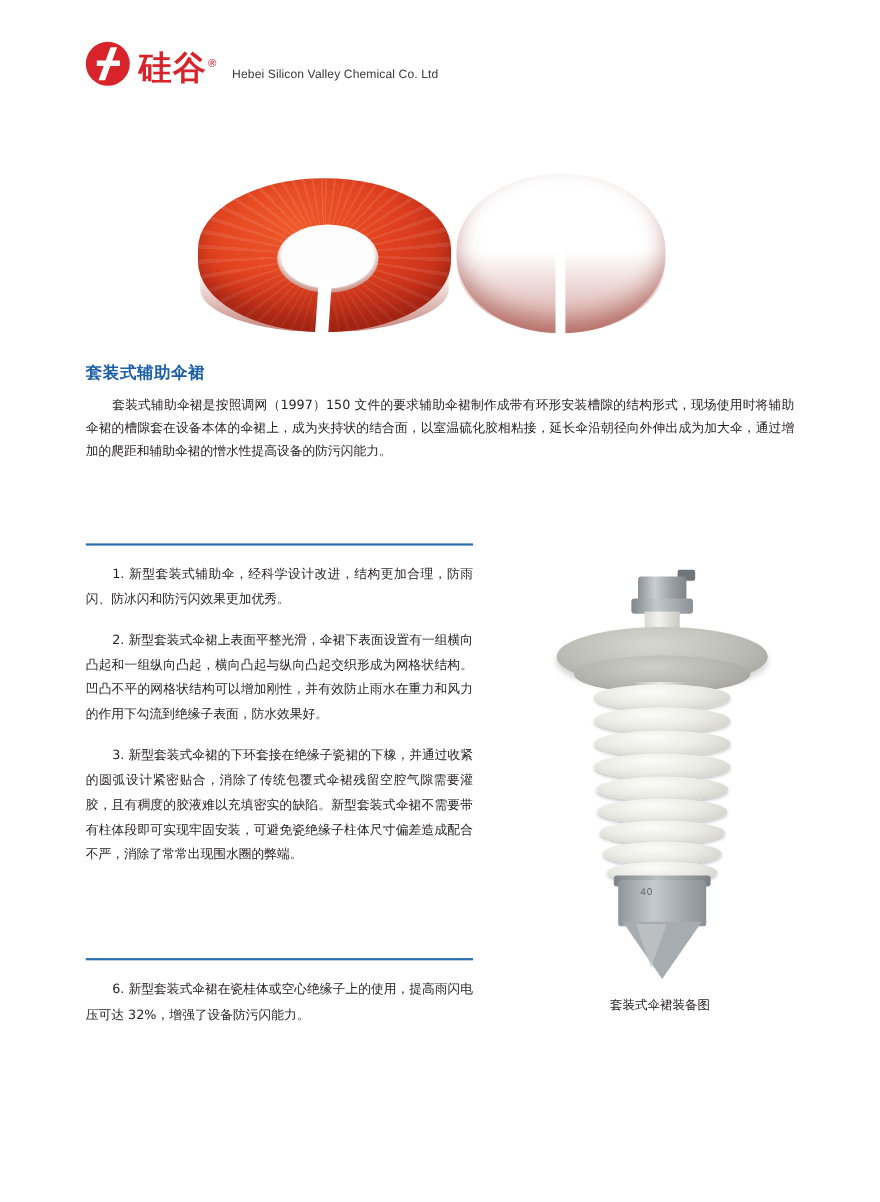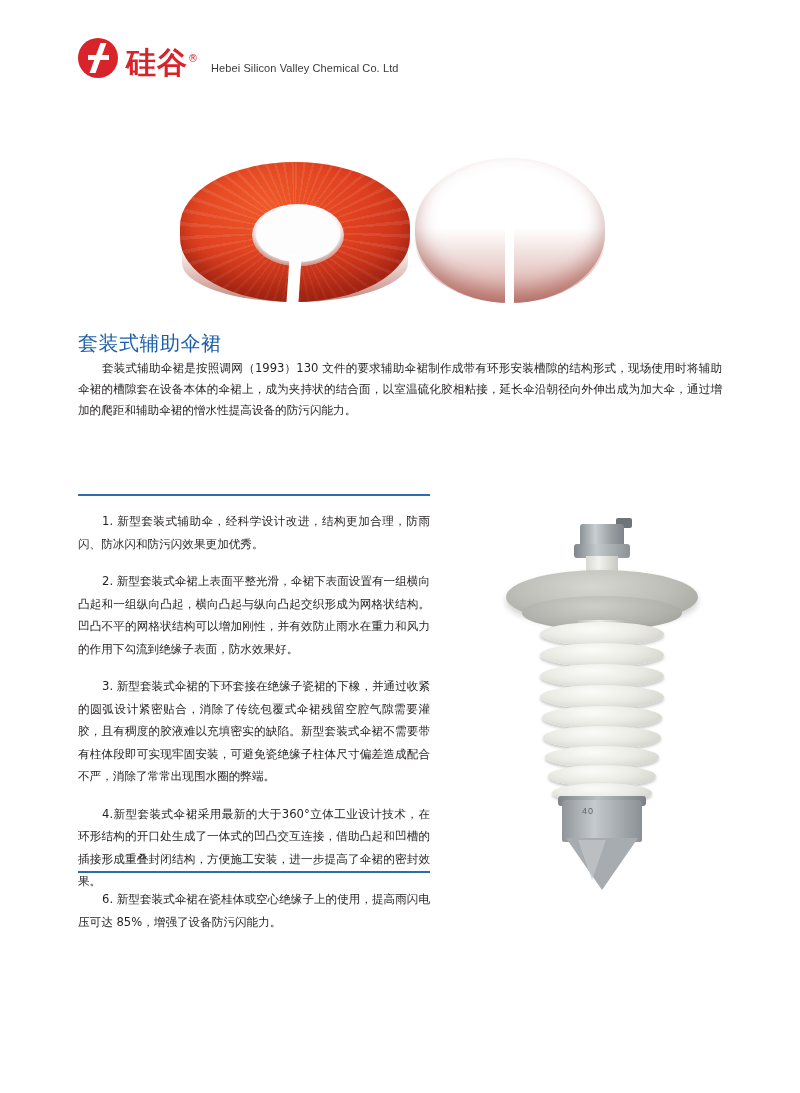--- a/index.html
+++ b/index.html
@@ -207,22 +207,22 @@
     border-radius: 0 0 50% 50% / 0 0 85% 85%;
     background: linear-gradient(180deg, rgba(200,50,25,0) 0%, rgba(150,30,14,.4) 100%);
   }
 
   
   .section-title {
     position: absolute;
     left: 78px;
     top: 330px;
     font-family: "DejaVu Sans", sans-serif;
-    font-size: 20px;
-    font-weight: normal;
+    font-size: 15px;
+    font-weight: bold;
     color: #1c5fa8;
     letter-spacing: .5px;
   }
 
   
   .intro {
     position: absolute;
     left: 78px;
     top: 358px;
     width: 644px;
@@ -441,32 +441,31 @@
   </div>
   <div class="skirt skirt-right">
     <div class="body"></div>
     <div class="shade"></div>
     <div class="hole"></div>
     <div class="gap"></div>
   </div>
 </div>
 
 <div class="section-title">套装式辅助伞裙</div>
-<div class="intro">套装式辅助伞裙是按照调网（1993）130 文件的要求辅助伞裙制作成带有环形安装槽隙的结构形式，现场使用时将辅助伞裙的槽隙套在设备本体的伞裙上，成为夹持状的结合面，以室温硫化胶相粘接，延长伞沿朝径向外伸出成为加大伞，通过增加的爬距和辅助伞裙的憎水性提高设备的防污闪能力。</div>
+<div class="intro">套装式辅助伞裙是按照调网（1997）150 文件的要求辅助伞裙制作成带有环形安装槽隙的结构形式，现场使用时将辅助伞裙的槽隙套在设备本体的伞裙上，成为夹持状的结合面，以室温硫化胶相粘接，延长伞沿朝径向外伸出成为加大伞，通过增加的爬距和辅助伞裙的憎水性提高设备的防污闪能力。</div>
 
 <div class="left-col">
   <div class="rule-top"></div>
   <p class="para">1. 新型套装式辅助伞，经科学设计改进，结构更加合理，防雨闪、防冰闪和防污闪效果更加优秀。</p>
   <p class="para">2. 新型套装式伞裙上表面平整光滑，伞裙下表面设置有一组横向凸起和一组纵向凸起，横向凸起与纵向凸起交织形成为网格状结构。凹凸不平的网格状结构可以增加刚性，并有效防止雨水在重力和风力的作用下勾流到绝缘子表面，防水效果好。</p>
   <p class="para">3. 新型套装式伞裙的下环套接在绝缘子瓷裙的下橡，并通过收紧的圆弧设计紧密贴合，消除了传统包覆式伞裙残留空腔气隙需要灌胶，且有稠度的胶液难以充填密实的缺陷。新型套装式伞裙不需要带有柱体段即可实现牢固安装，可避免瓷绝缘子柱体尺寸偏差造成配合不严，消除了常常出现围水圈的弊端。</p>
-  <p class="para">4.新型套装式伞裙采用最新的大于360°立体工业设计技术，在环形结构的开口处生成了一体式的凹凸交互连接，借助凸起和凹槽的插接形成重叠封闭结构，方便施工安装，进一步提高了伞裙的密封效果。</p>
 </div>
 <div class="rule-bottom"></div>
 <div class="tail">
-  <p class="para">6. 新型套装式伞裙在瓷桂体或空心绝缘子上的使用，提高雨闪电压可达 85%，增强了设备防污闪能力。</p>
+  <p class="para">6. 新型套装式伞裙在瓷桂体或空心绝缘子上的使用，提高雨闪电压可达 32%，增强了设备防污闪能力。</p>
 </div>
 
 <div class="right-col">
   <div class="insulator">
     <div class="ins-bolt"></div>
     <div class="ins-top-fitting"></div>
     <div class="ins-top-cap"></div>
     <div class="ins-stem-top"></div>
 
     <div class="big-skirt"></div>
@@ -483,13 +482,14 @@
     <div class="shed" style="left:75px;top:246px;width:114px;height:22px;"></div>
     <div class="shed" style="left:78px;top:265px;width:108px;height:22px;"></div>
     <div class="shed" style="left:82px;top:283px;width:100px;height:20px;"></div>
 
     <div class="ins-base-ring"></div>
     <div class="ins-base"></div>
     <div class="ins-label-num">40</div>
     <div class="ins-cone"></div>
     <div class="ins-cone-hl"></div>
   </div>
+  <div class="fig-caption">套装式伞裙装备图</div>
 </div>
 
 </body></html>

